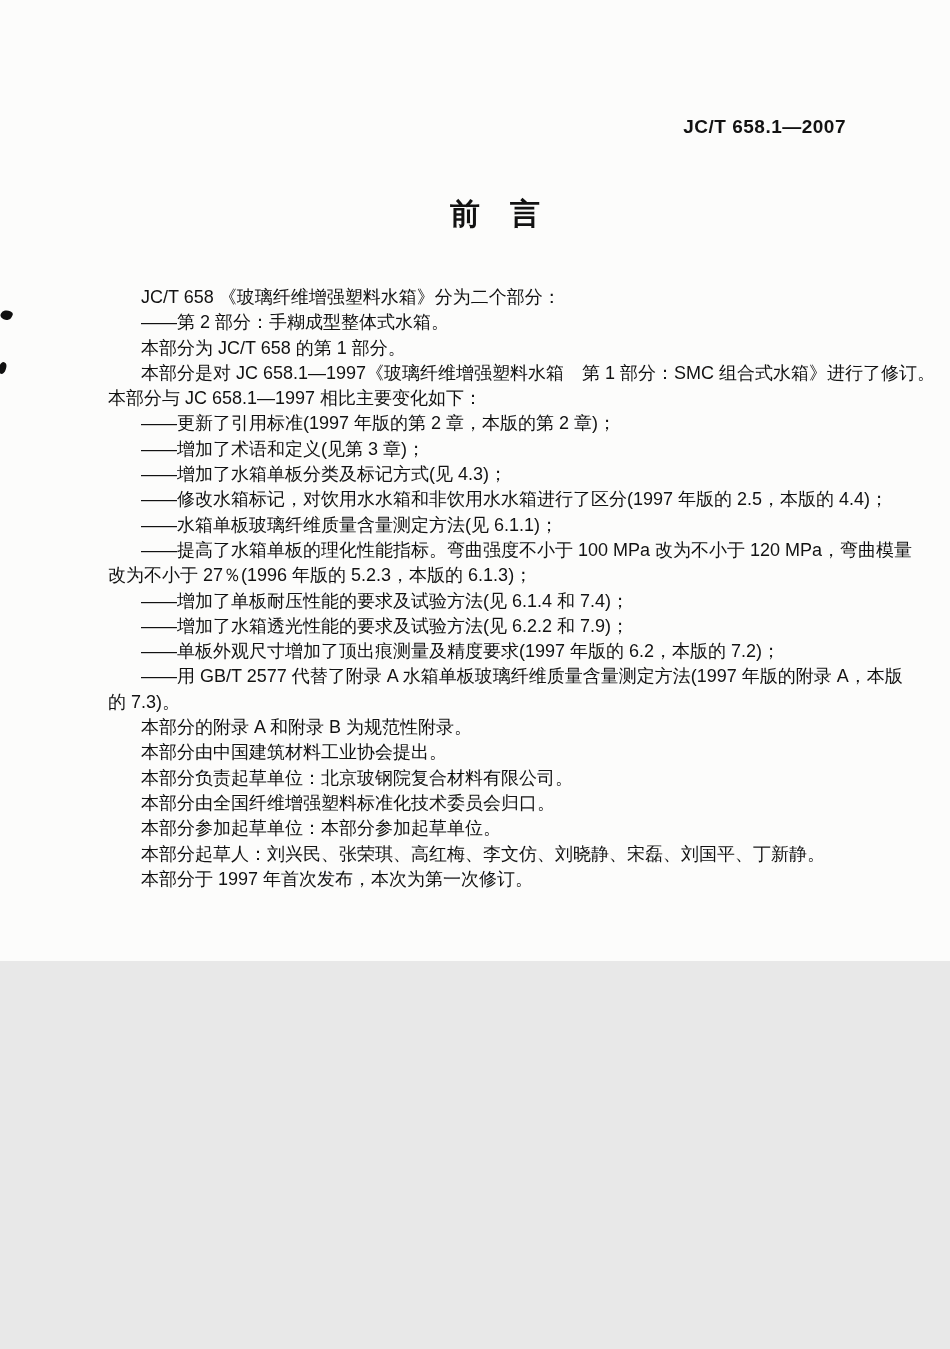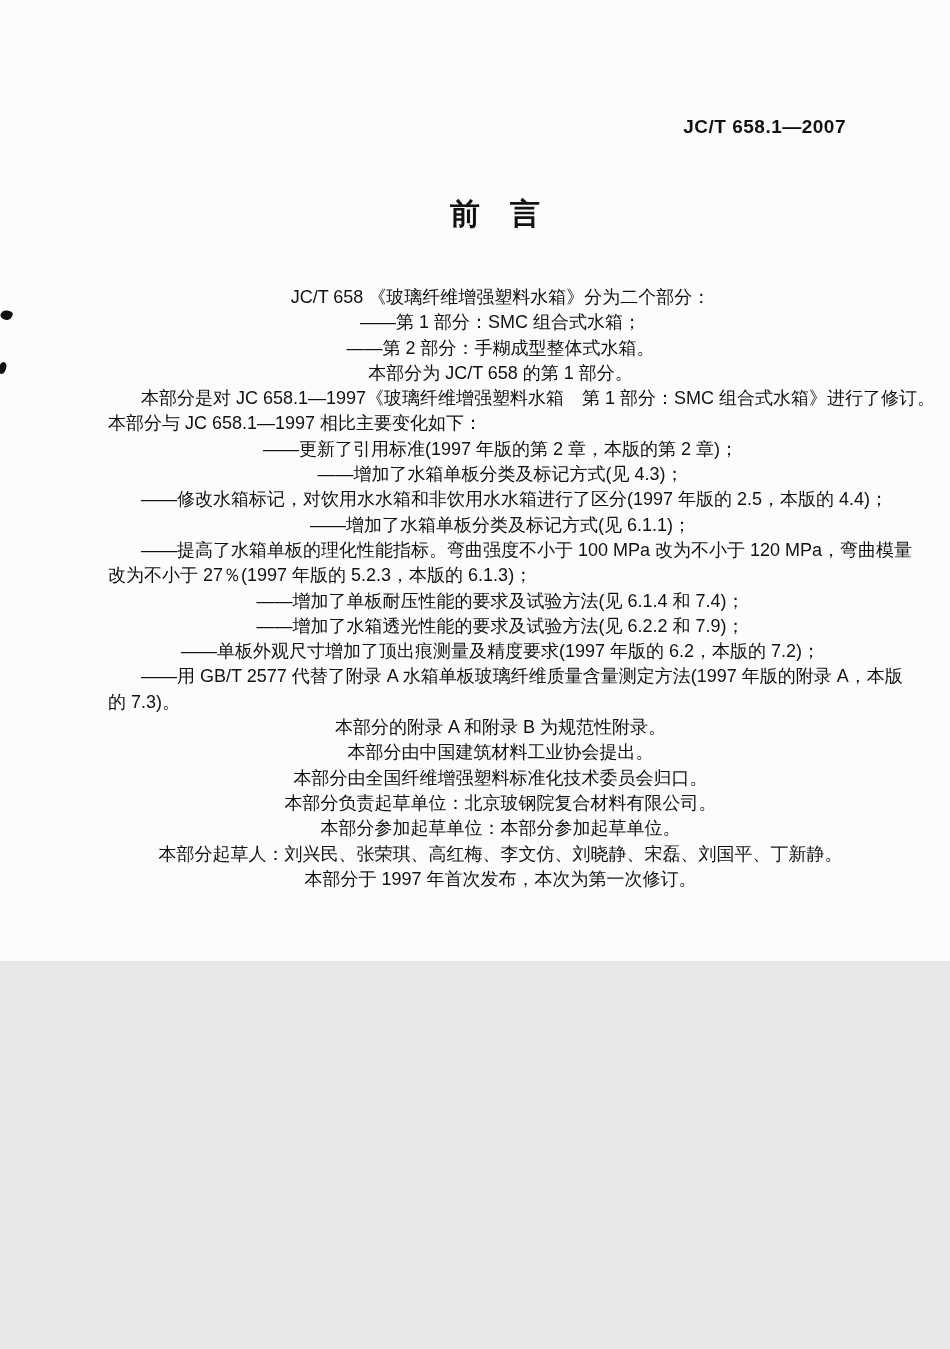--- a/index.html
+++ b/index.html
@@ -29,21 +29,21 @@
     white-space:pre;
     padding-left:20px;
   }
   .fw-body {
     position:absolute;
     left:108px; top:285px; width:752px;
     font-size:18px;
     line-height:25.3px;
   }
   .line { white-space:pre; }
-  .indent { padding-left:33px;text-align:center; }
+  .indent { padding-left:33px; }
   .page-num {
     position:absolute;
     top:1248px; left:820px;
     font-family:"Liberation Serif", serif;
     font-size:24px;
     color:#1b1b1b;
   }
   .artifact { position:absolute; background:#101010; }
   .a1 { left:1px;  top:310px;  width:11px; height:10px; border-radius:70% 30% 60% 40%; transform:rotate(28deg); }
   .a2 { left:-1px; top:362px;  width:7px;  height:12px; border-radius:45%; transform:rotate(18deg); }
@@ -55,40 +55,40 @@
 <body>
 
 <div class="page">
 
   <div class="std-number">JC/T 658.1—2007</div>
 
   <div class="fw-title">前　言</div>
 
   <div class="fw-body">
     <div class="line indent">JC/T 658 《玻璃纤维增强塑料水箱》分为二个部分：</div>
-    <div class="line indent">——第 1 部分：SMC 组合式水箱；</div>
     <div class="line indent">——第 2 部分：手糊成型整体式水箱。</div>
     <div class="line indent">本部分为 JC/T 658 的第 1 部分。</div>
     <div class="line indent">本部分是对 JC 658.1—1997《玻璃纤维增强塑料水箱　第 1 部分：SMC 组合式水箱》进行了修订。</div>
     <div class="line">本部分与 JC 658.1—1997 相比主要变化如下：</div>
     <div class="line indent">——更新了引用标准(1997 年版的第 2 章，本版的第 2 章)；</div>
+    <div class="line indent">——增加了术语和定义(见第 3 章)；</div>
     <div class="line indent">——增加了水箱单板分类及标记方式(见 4.3)；</div>
     <div class="line indent">——修改水箱标记，对饮用水水箱和非饮用水水箱进行了区分(1997 年版的 2.5，本版的 4.4)；</div>
-    <div class="line indent">——增加了水箱单板分类及标记方式(见 6.1.1)；</div>
+    <div class="line indent">——水箱单板玻璃纤维质量含量测定方法(见 6.1.1)；</div>
     <div class="line indent">——提高了水箱单板的理化性能指标。弯曲强度不小于 100 MPa 改为不小于 120 MPa，弯曲模量</div>
-    <div class="line">改为不小于 27％(1997 年版的 5.2.3，本版的 6.1.3)；</div>
+    <div class="line">改为不小于 27％(1996 年版的 5.2.3，本版的 6.1.3)；</div>
     <div class="line indent">——增加了单板耐压性能的要求及试验方法(见 6.1.4 和 7.4)；</div>
     <div class="line indent">——增加了水箱透光性能的要求及试验方法(见 6.2.2 和 7.9)；</div>
     <div class="line indent">——单板外观尺寸增加了顶出痕测量及精度要求(1997 年版的 6.2，本版的 7.2)；</div>
     <div class="line indent">——用 GB/T 2577 代替了附录 A 水箱单板玻璃纤维质量含量测定方法(1997 年版的附录 A，本版</div>
     <div class="line">的 7.3)。</div>
     <div class="line indent">本部分的附录 A 和附录 B 为规范性附录。</div>
     <div class="line indent">本部分由中国建筑材料工业协会提出。</div>
+    <div class="line indent">本部分负责起草单位：北京玻钢院复合材料有限公司。</div>
     <div class="line indent">本部分由全国纤维增强塑料标准化技术委员会归口。</div>
-    <div class="line indent">本部分负责起草单位：北京玻钢院复合材料有限公司。</div>
     <div class="line indent">本部分参加起草单位：本部分参加起草单位。</div>
     <div class="line indent">本部分起草人：刘兴民、张荣琪、高红梅、李文仿、刘晓静、宋磊、刘国平、丁新静。</div>
     <div class="line indent">本部分于 1997 年首次发布，本次为第一次修订。</div>
   </div>
 
   <div class="page-num">I</div>
 
   <div class="artifact a1"></div>
   <div class="artifact a2"></div>
   <div class="artifact a3"></div>

